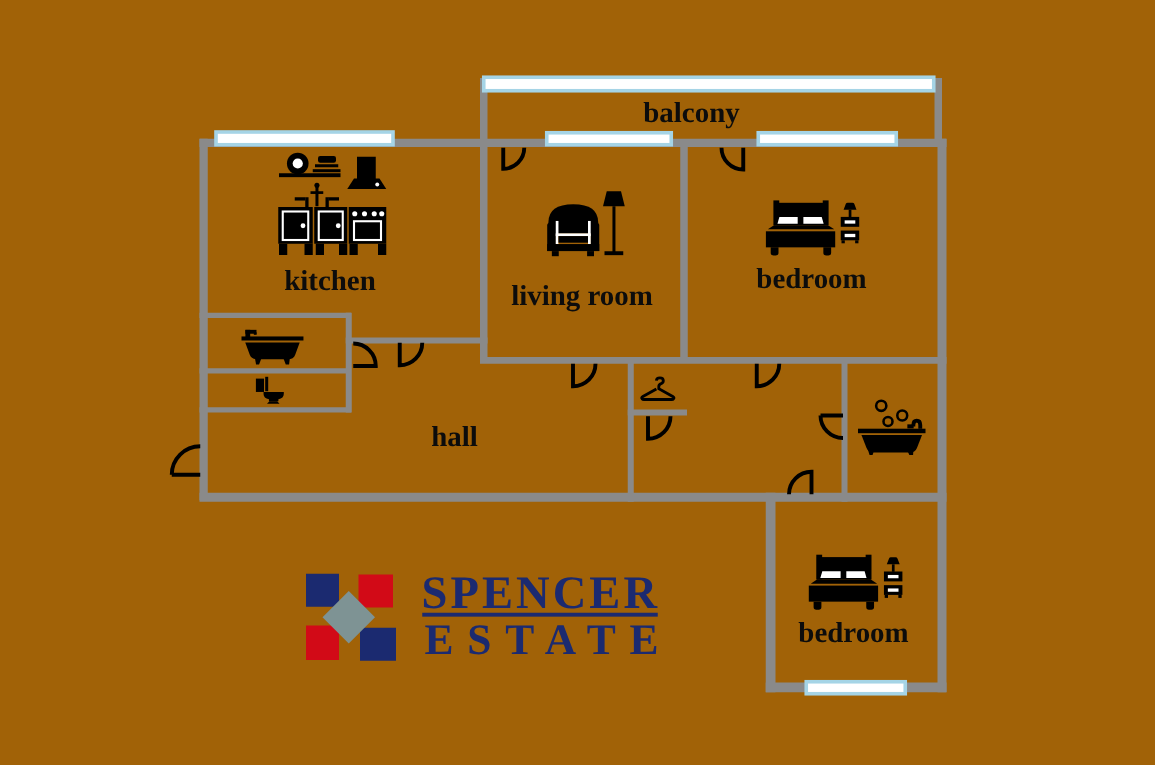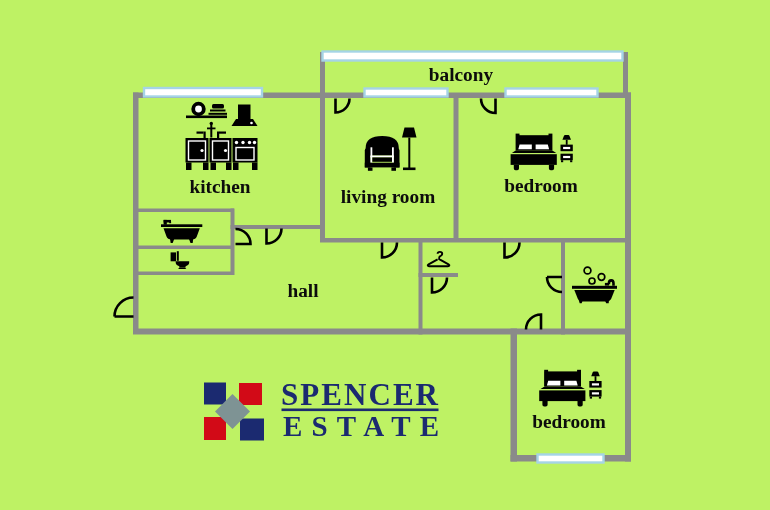--- a/index.html
+++ b/index.html
@@ -1,16 +1,16 @@
 <!DOCTYPE html>
 <html><head>
 <meta charset="utf-8">
 <style>
   html,body{margin:0;padding:0;background:#ffffff;}
-  .page{position:relative;width:770px;height:510px;background:#bef264;overflow:hidden;
+  .page{position:relative;width:770px;height:510px;background:#a16207;overflow:hidden;
         font-family:"Liberation Serif",serif;}
 </style>
 </head>
 <body>
 <div class="page">
 <svg width="770" height="510" viewBox="0 0 770 510">
 
 <g fill="#8a8a8a">
 
   <rect x="133" y="92.5" width="498" height="5.5"></rect>

